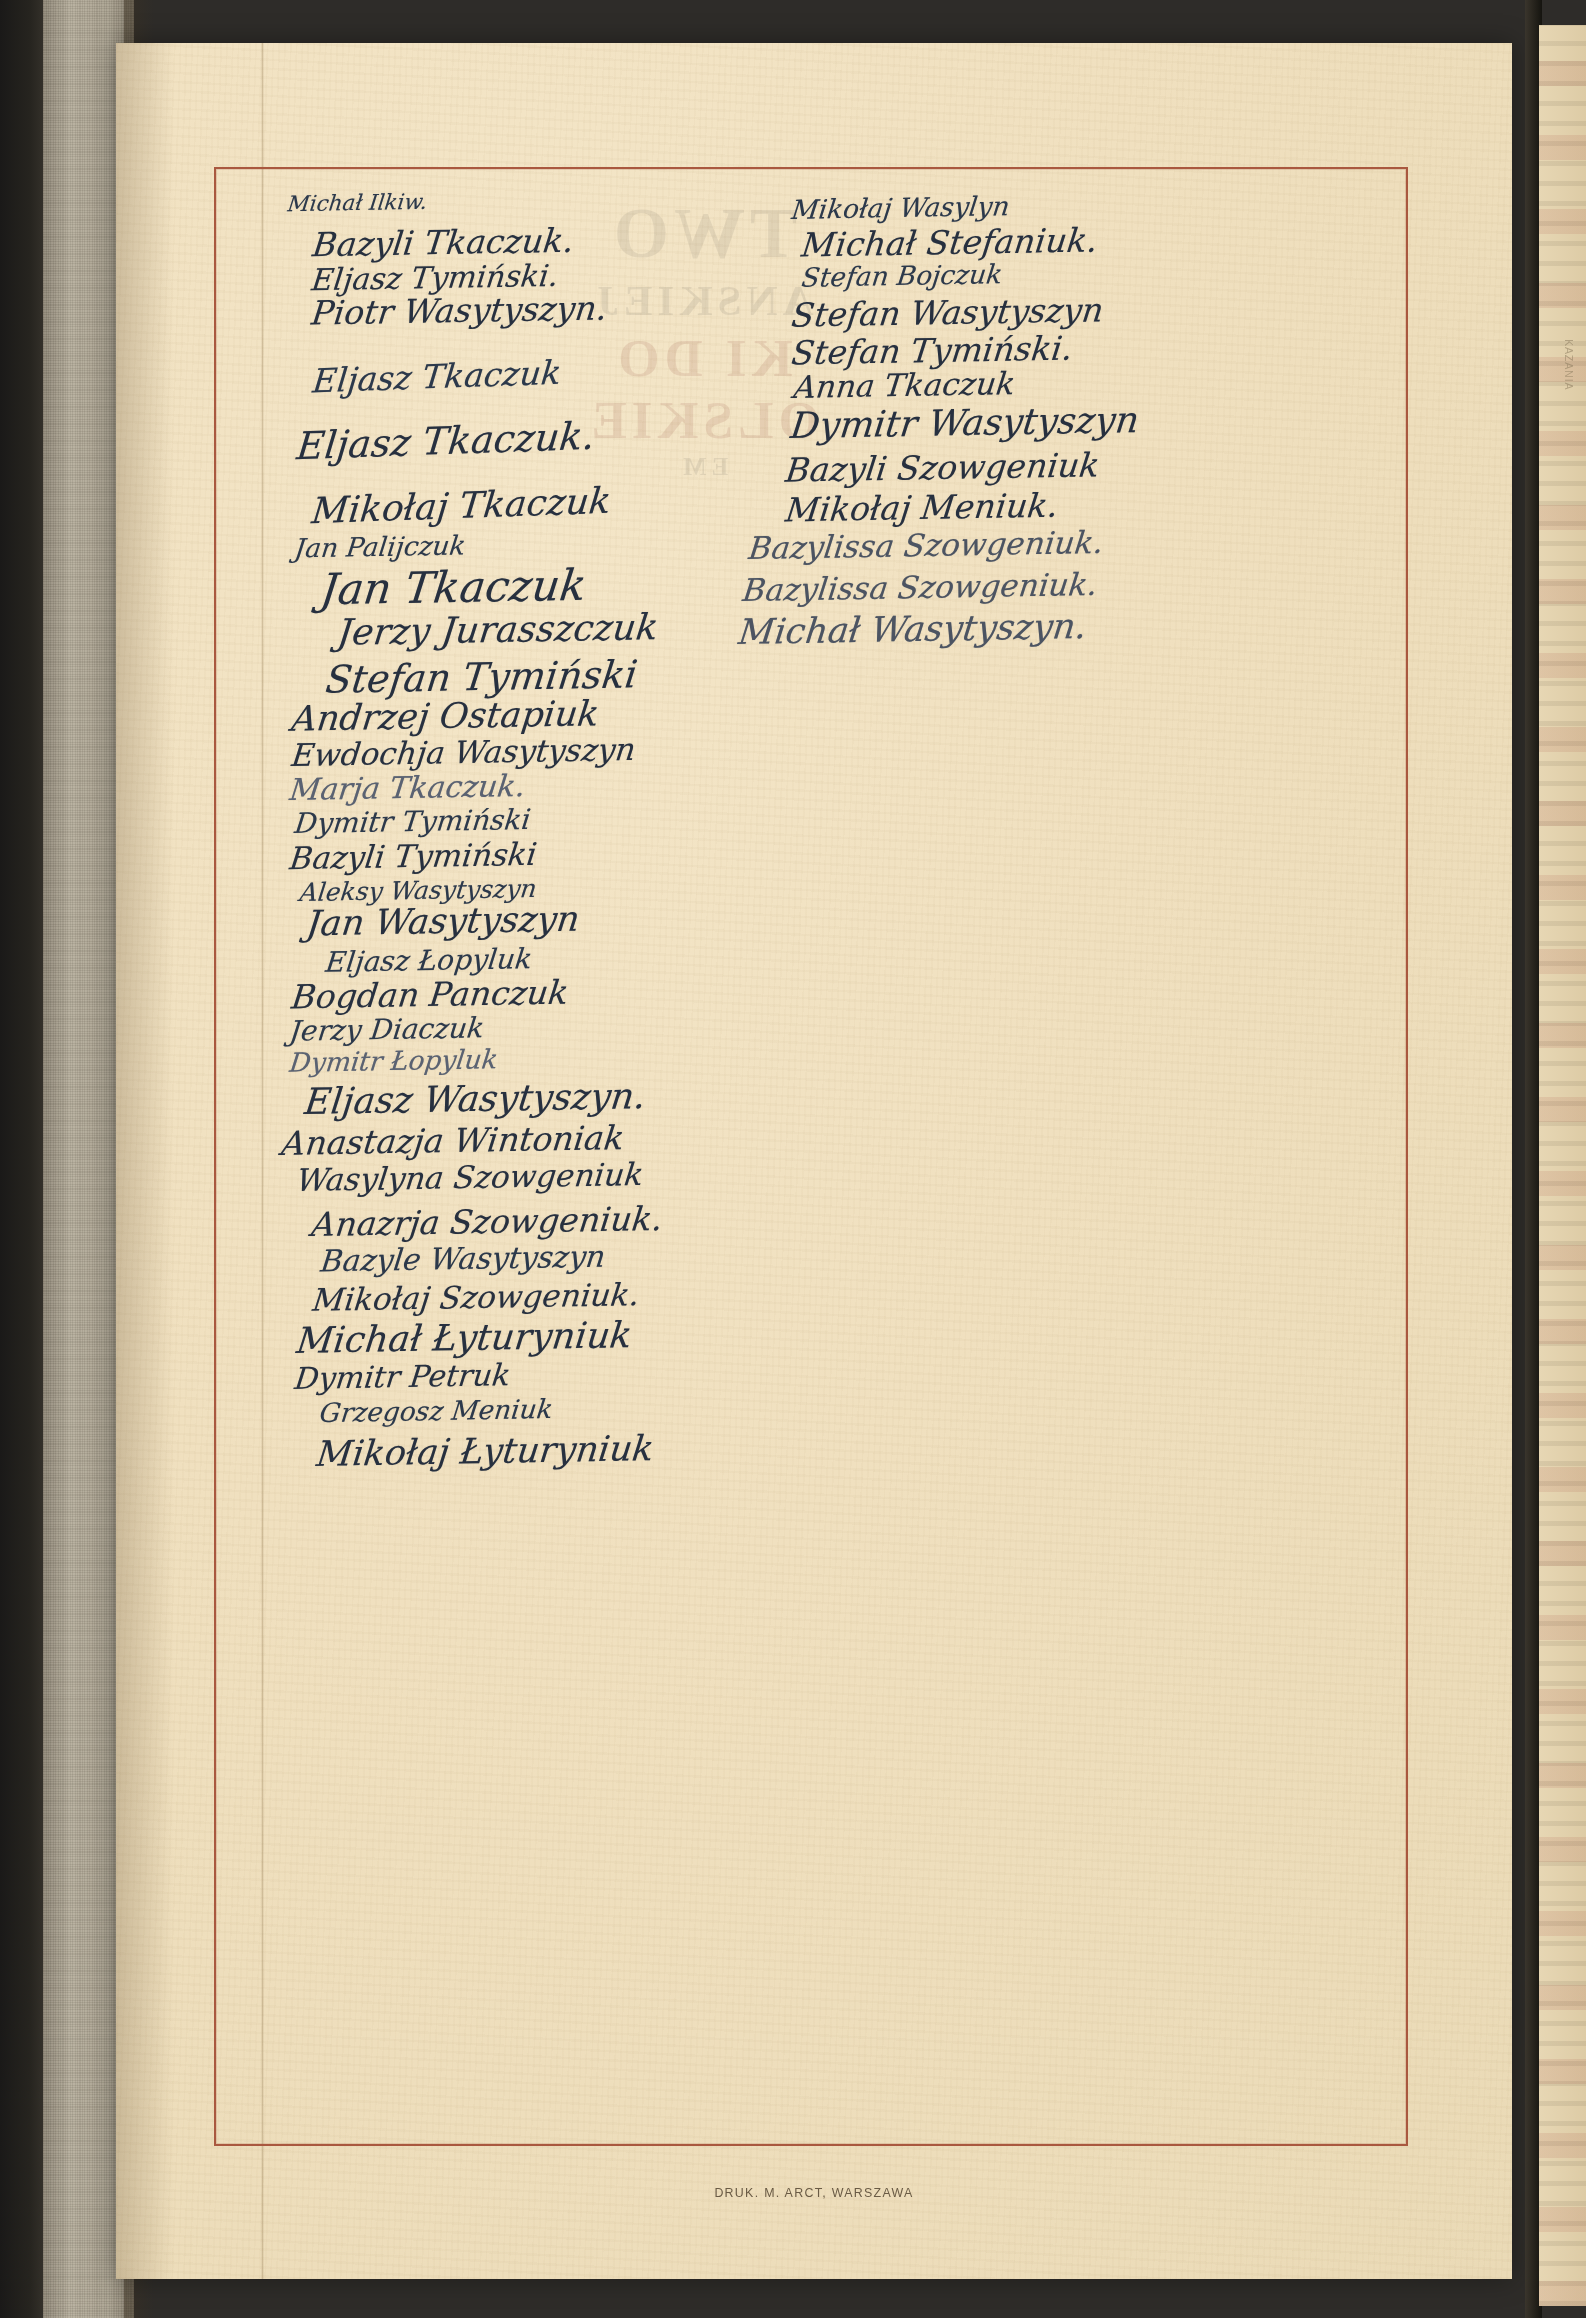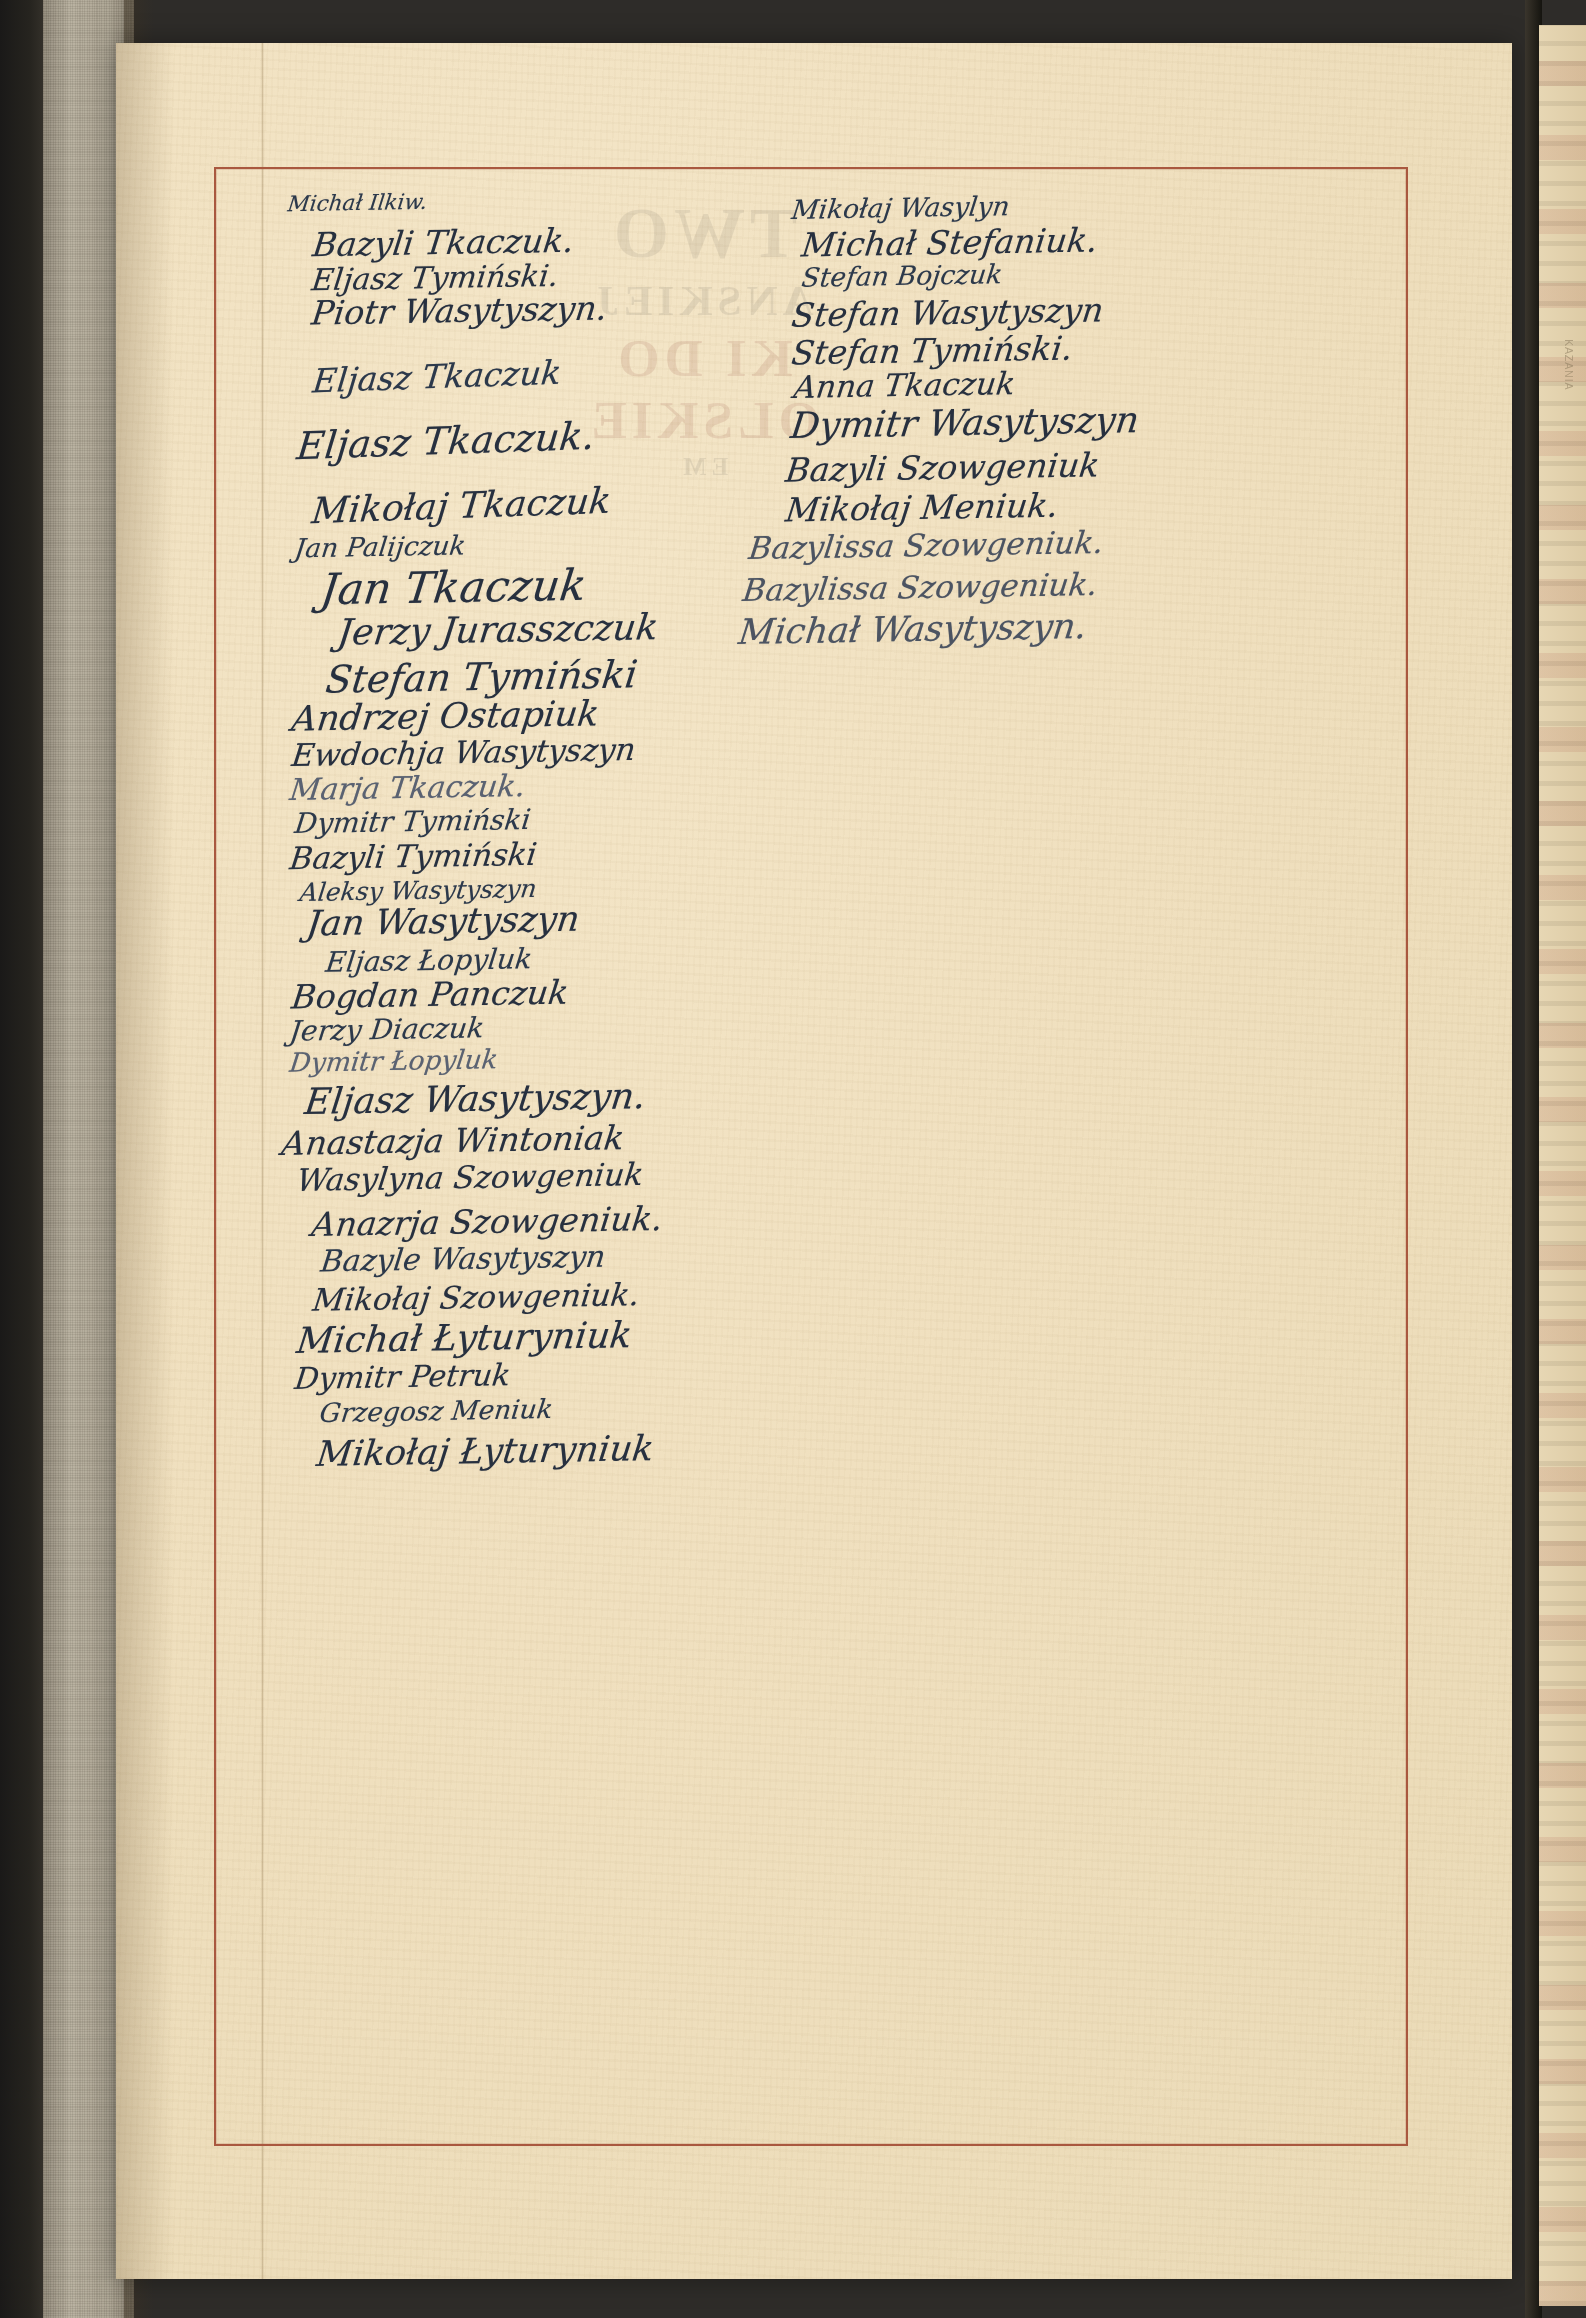--- a/index.html
+++ b/index.html
@@ -250,20 +250,21 @@
         <div class="sig ink-dark" style="left: 578px; top: 164px; font-size: 33px; transform: rotate(-1deg) skewX(-8deg);">Stefan Tymiński.</div>
         <div class="sig ink-dark" style="left: 580px; top: 200px; font-size: 31px; transform: rotate(-1deg) skewX(-8deg);">Anna Tkaczuk</div>
         <div class="sig ink-dark" style="left: 577px; top: 235px; font-size: 36px; transform: rotate(-1deg) skewX(-8deg);">Dymitr Wasytyszyn</div>
         <div class="sig ink-dark" style="left: 572px; top: 281px; font-size: 33px; transform: rotate(-1deg) skewX(-8deg);">Bazyli Szowgeniuk</div>
         <div class="sig ink-dark" style="left: 572px; top: 321px; font-size: 33px; transform: rotate(-1deg) skewX(-8deg);">Mikołaj Meniuk.</div>
         <div class="sig ink-grey" style="left: 535px; top: 360px; font-size: 31px; transform: rotate(-1deg) skewX(-8deg);">Bazylissa Szowgeniuk.</div>
         <div class="sig ink-grey" style="left: 529px; top: 402px; font-size: 31px; transform: rotate(-1deg) skewX(-8deg);">Bazylissa Szowgeniuk.</div>
         <div class="sig ink-grey" style="left: 525px; top: 442px; font-size: 35px; transform: rotate(-1deg) skewX(-8deg);">Michał  Wasytyszyn.</div>
       </div>
 
+    <div class="imprint">DRUK. M. ARCT, WARSZAWA</div>
   </div>
 
   <div class="right-sliver"></div>
   <div class="next-page">
     <div class="next-page-deco"></div>
     <div class="ghost" style="left:36px; top:314px;">KAZANIA</div>
   </div>
 
 </div>
 

